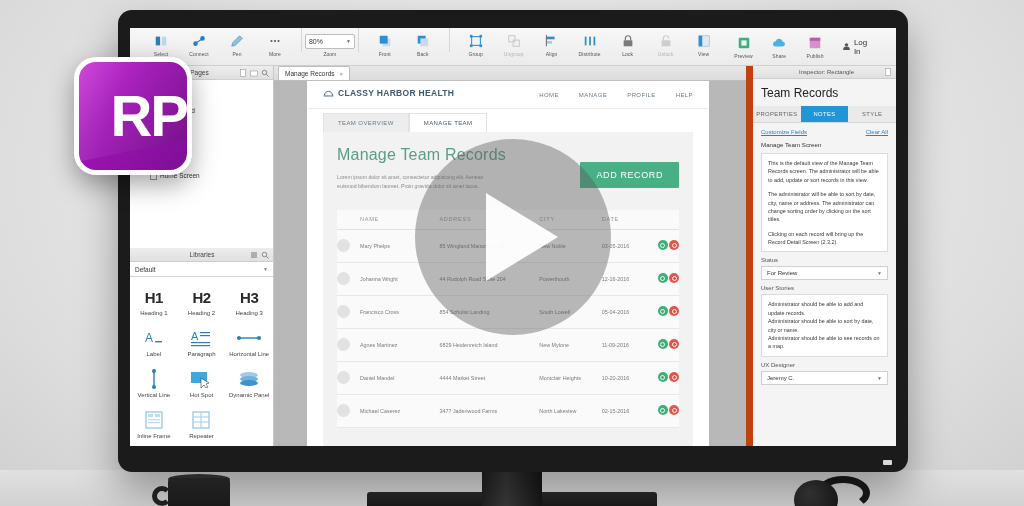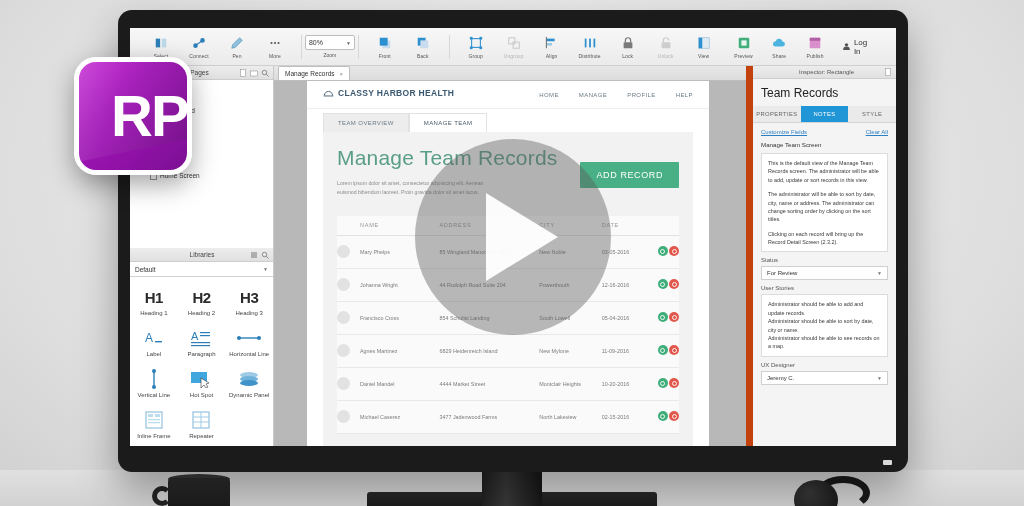--- a/index.html
+++ b/index.html
@@ -75,21 +75,21 @@
     position: absolute; left: 30px; top: 0px; width: 54px; height: 34px;
     border: 7px solid #1a1a1a; border-radius: 50%;
     border-bottom-color: transparent; border-left-color: transparent;
   }
 
   
   #app { position: absolute; inset: 0; background: #f1f1f1; display: flex; flex-direction: column; }
 
   #toolbar {
     height: 38px; background: linear-gradient(180deg,#f7f7f7,#ebebeb);
-    border-bottom: 1px solid #cfcfcf; display: flex; align-items: center;
+    border-bottom: 1px solid #cfcfcf; display: flex; 
     padding: 0 8px; gap: 0px; position: relative;
   }
   .tb-group { display: flex; align-items: center; gap: 2px; padding: 0 5px; height: 34px; }
   .tb-sep { width: 1px; height: 24px; background: #d7d7d7; margin: 0 3px; }
   .tb-item {
     display: flex; flex-direction: column; align-items: center; justify-content: center;
     width: 36px; height: 34px; cursor: default;
   }
   .tb-item .glyph { height: 16px; display: flex; align-items: center; justify-content: center; }
   .tb-item .lbl { font-size: 5px; color: #555; margin-top: 2px; white-space: nowrap; letter-spacing: .1px; }
@@ -161,21 +161,21 @@
   #proto-head { height: 28px; display: flex; align-items: center; padding: 0 16px; border-bottom: 1px solid #ededed; }
   #brand { display: flex; gap: 4px; font-size: 8.5px; font-weight: bold; color: #3c5a72; letter-spacing: .3px; white-space: nowrap; }
   #proto-nav { margin-left: auto; display: flex; gap: 20px; font-size: 6px; color: #6a7b88; letter-spacing: .4px; }
   #proto-tabs { display: flex; padding: 4px 16px 0; gap: 0; }
   .ptab {
     font-size: 6px; color: #6a7b88; padding: 6px 14px; letter-spacing: .4px;
     background: #ededed; border: 1px solid #e2e2e2; border-bottom: none;
   }
   .ptab.active { background: #fff; color: #4a5b68; }
   #proto-body { background: #f2f2f2; margin: 0 16px; padding: 14px 14px 0; min-height: 100%; position: relative; }
-  #ptitle { font-size: 21px; color: #5b9e86; font-weight: normal; letter-spacing: .2px; }
+  #ptitle { font-size: 16px; color: #5b9e86; font-weight: normal; letter-spacing: .2px; }
   #plorem { font-size: 5.2px; color: #8d8d8d; line-height: 1.8; margin-top: 9px; width: 160px; }
   #add-record {
     position: absolute; right: 14px; top: 30px; background: #49b085; color: #fff;
     font-size: 9px; letter-spacing: .6px; padding: 8px 16px; border: none; border-radius: 1px;
   }
   table#rec { width: 100%; border-collapse: collapse; margin-top: 18px; background: #fafafa; }
   table#rec th {
     font-size: 5.6px; color: #9a9a9a; font-weight: normal; letter-spacing: .7px;
     text-align: left; padding: 6px 0 7px; border-bottom: 1px solid #e2e2e2;
   }
@@ -229,23 +229,22 @@
     padding: 0 5px; font-size: 6px; color: #333;
   }
   .sel-box .caret { font-size: 5px; color: #777; }
 
   
   #rp-icon {
     position: absolute; left: 74px; top: 57px; width: 118px; height: 118px;
     border-radius: 22px; background: linear-gradient(135deg,#c21fd0 0%,#a214b8 35%,#7c0f93 100%);
     box-shadow: 0 10px 26px rgba(0,0,0,.35);
     border: 5px solid #ffffff;
-    display: flex; align-items: center; justify-content: flex-start;
+    display: flex; align-items: center; justify-content: flex-end;
     overflow: hidden;
-    padding-left: 32px;
   }
   #rp-icon::before {
     content: ""; position: absolute; left: -20%; top: -40%; width: 140%; height: 120%;
     background: linear-gradient(120deg, rgba(255,255,255,.30) 0%, rgba(255,255,255,.06) 45%, rgba(0,0,0,.12) 100%);
     transform: rotate(-12deg);
   }
   #rp-text {
     position: relative; color: #fff; font-size: 58px; font-weight: bold;
     letter-spacing: -2px; line-height: 1; font-family: "Liberation Sans", sans-serif;
   }

